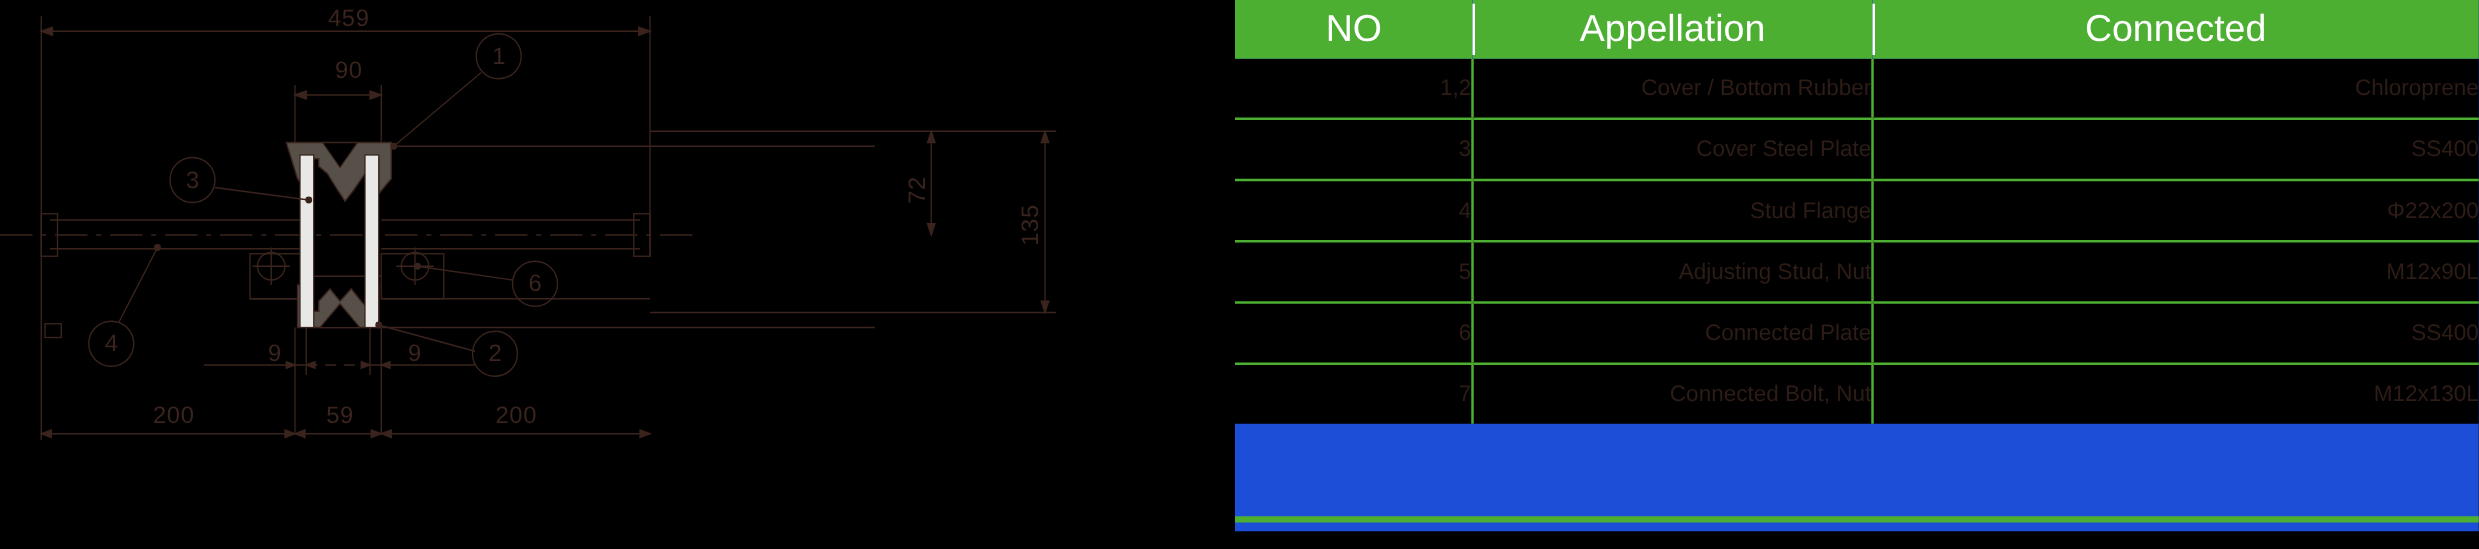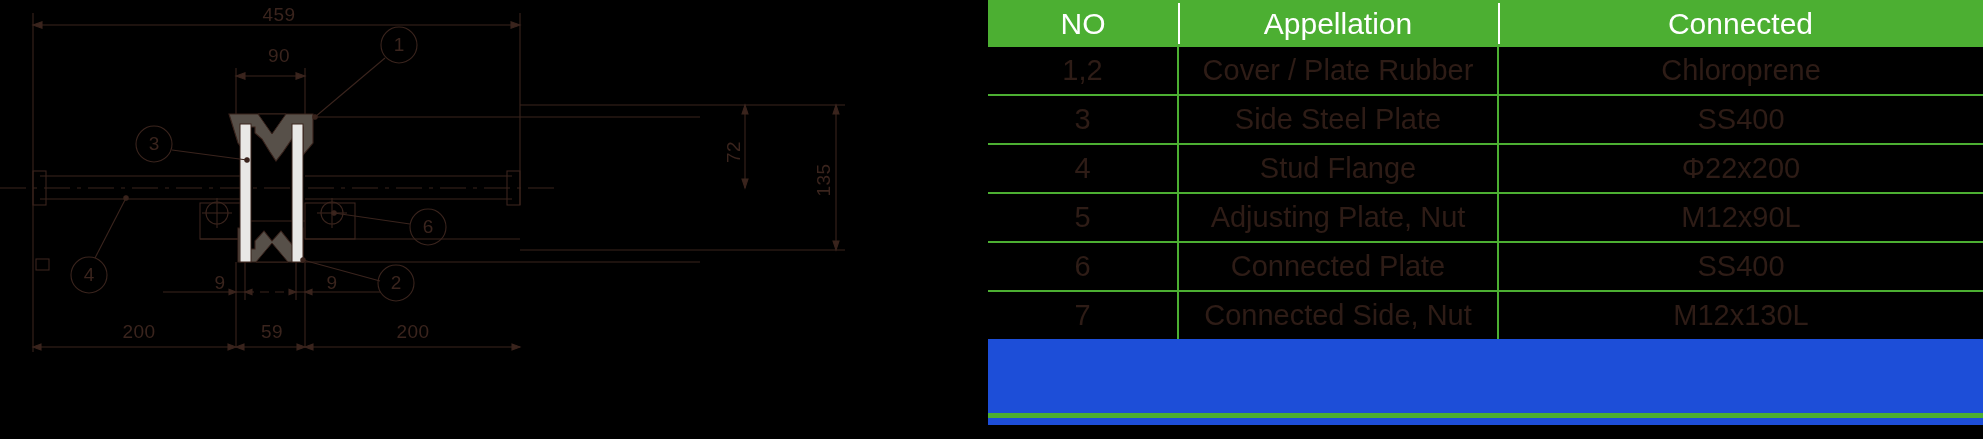--- a/index.html
+++ b/index.html
@@ -76,24 +76,24 @@
   table.parts thead th.sep::before {
     content: "";
     position: absolute;
     left: 0; top: 3px; bottom: 3px;
     width: 2px;
     background: #ffffff;
   }
 
   table.parts tbody td {
     color: #2e1c16;
-    font-size: 29px;
+    font-size: 18px;
     height: 47px;
     padding: 0;
-    text-align: center;
+    text-align: right;
     border-top: 2px solid #4CAF32;
     border-bottom: 2px solid #4CAF32;
     border-left: 2px solid #4CAF32;
     border-right: 0;
     background: #000000;
     white-space: nowrap;
   }
   table.parts tbody td.first {
     border-left: 0;
   }
@@ -320,46 +320,46 @@
       <thead>
         <tr>
           <th>NO</th>
           <th class="sep">Appellation</th>
           <th class="sep">Connected</th>
         </tr>
       </thead>
       <tbody>
         <tr>
           <td class="first">1,2</td>
-          <td>Cover / Plate Rubber</td>
+          <td>Cover / Bottom Rubber</td>
           <td>Chloroprene</td>
         </tr>
         <tr>
           <td class="first">3</td>
-          <td>Side Steel Plate</td>
+          <td>Cover Steel Plate</td>
           <td>SS400</td>
         </tr>
         <tr>
           <td class="first">4</td>
           <td>Stud Flange</td>
           <td>Φ22x200</td>
         </tr>
         <tr>
           <td class="first">5</td>
-          <td>Adjusting Plate, Nut</td>
+          <td>Adjusting Stud, Nut</td>
           <td>M12x90L</td>
         </tr>
         <tr>
           <td class="first">6</td>
           <td>Connected Plate</td>
           <td>SS400</td>
         </tr>
         <tr>
           <td class="first">7</td>
-          <td>Connected Side, Nut</td>
+          <td>Connected Bolt, Nut</td>
           <td>M12x130L</td>
         </tr>
       </tbody>
     </table>
   </div>
   <div id="table-bottom-rule"></div>
 
 </div>
 
 </body></html>

